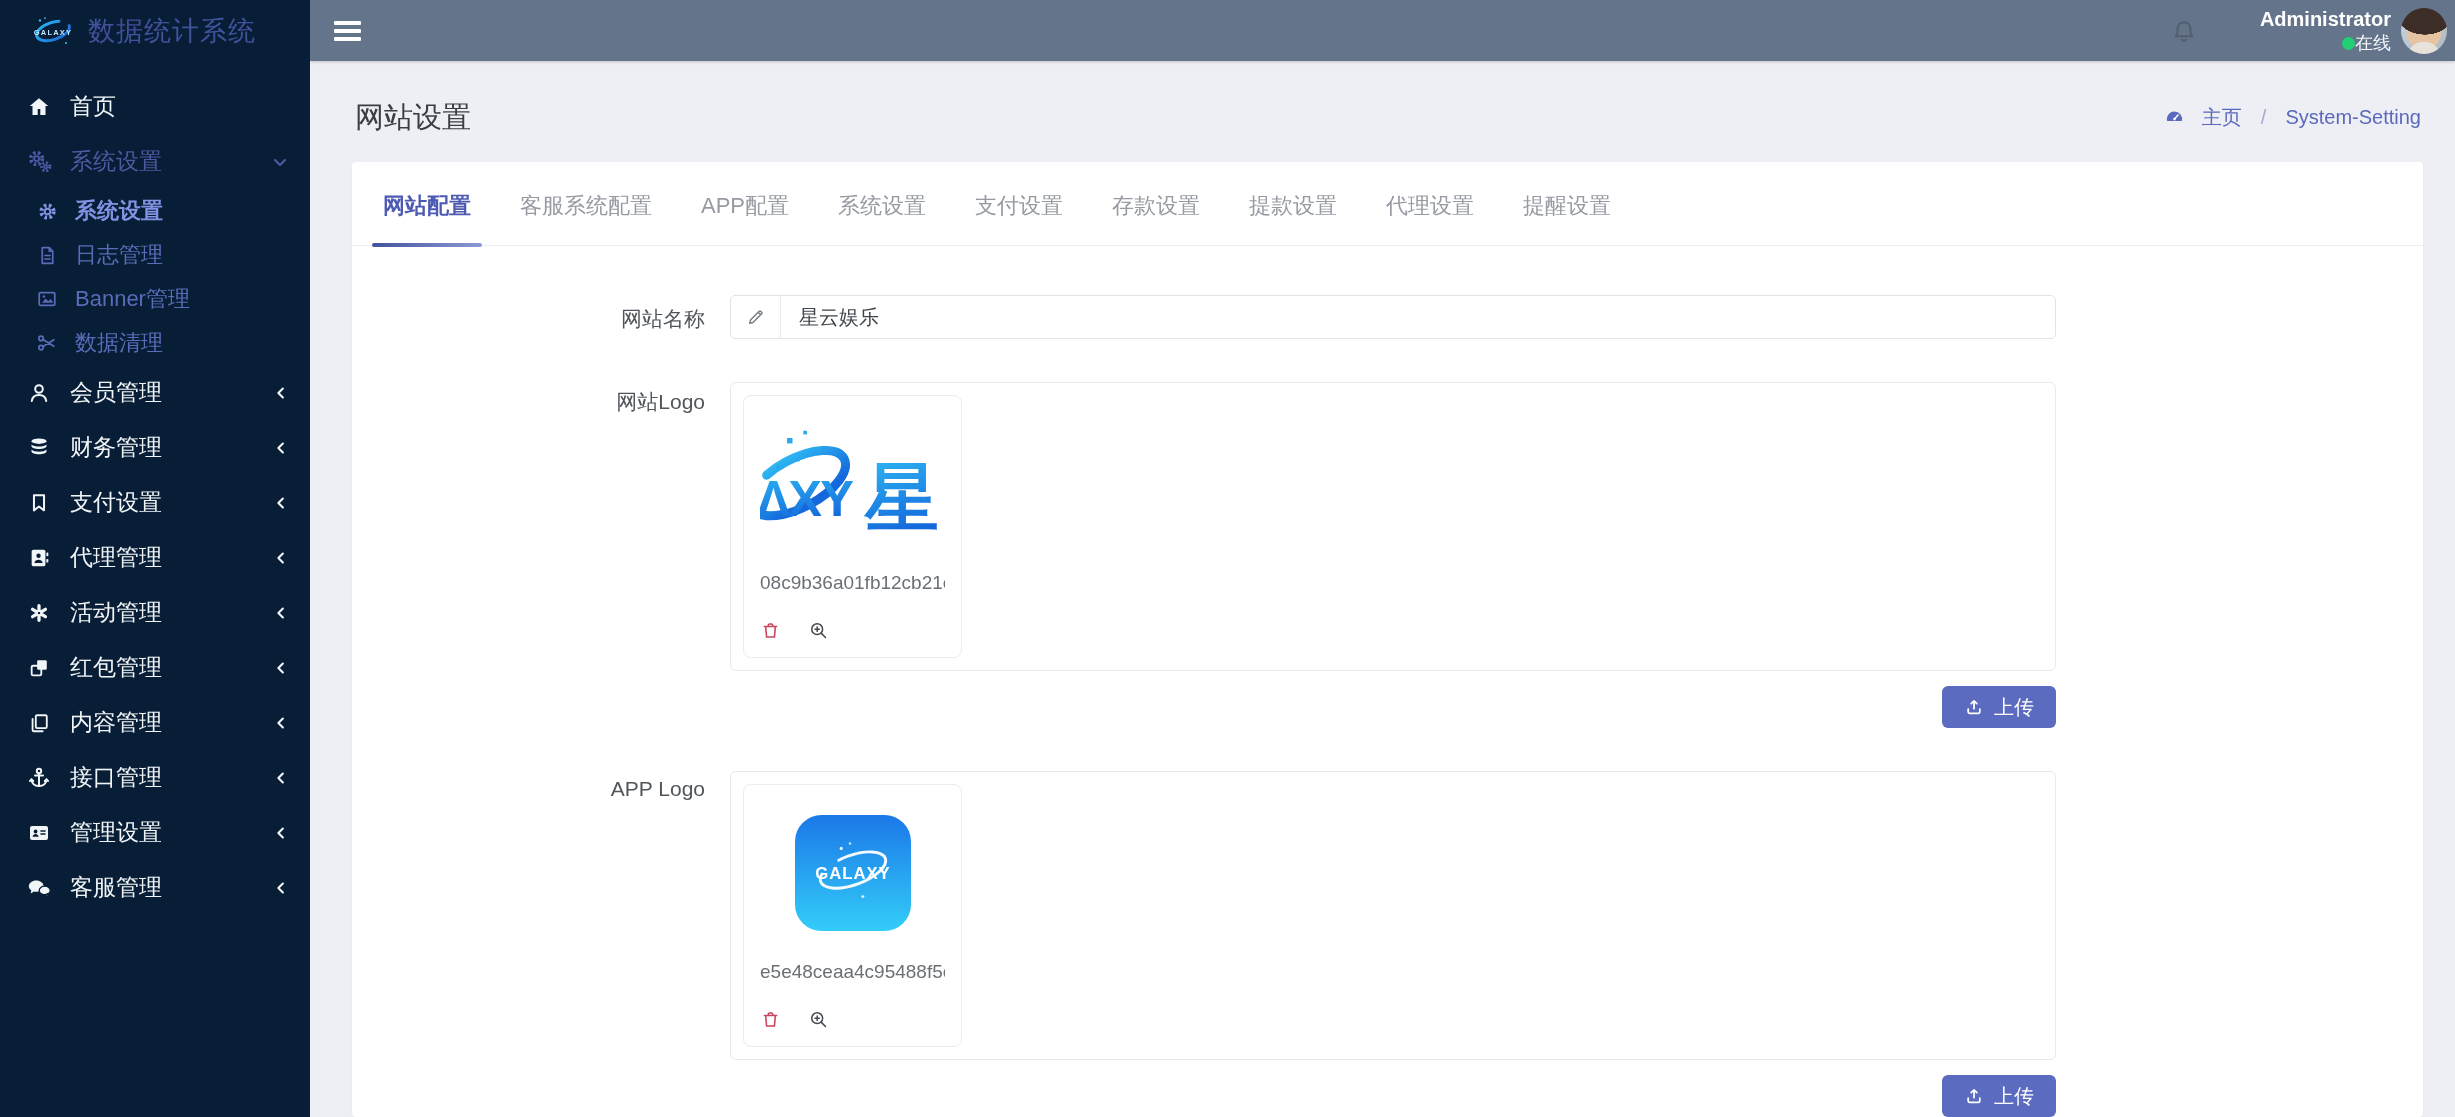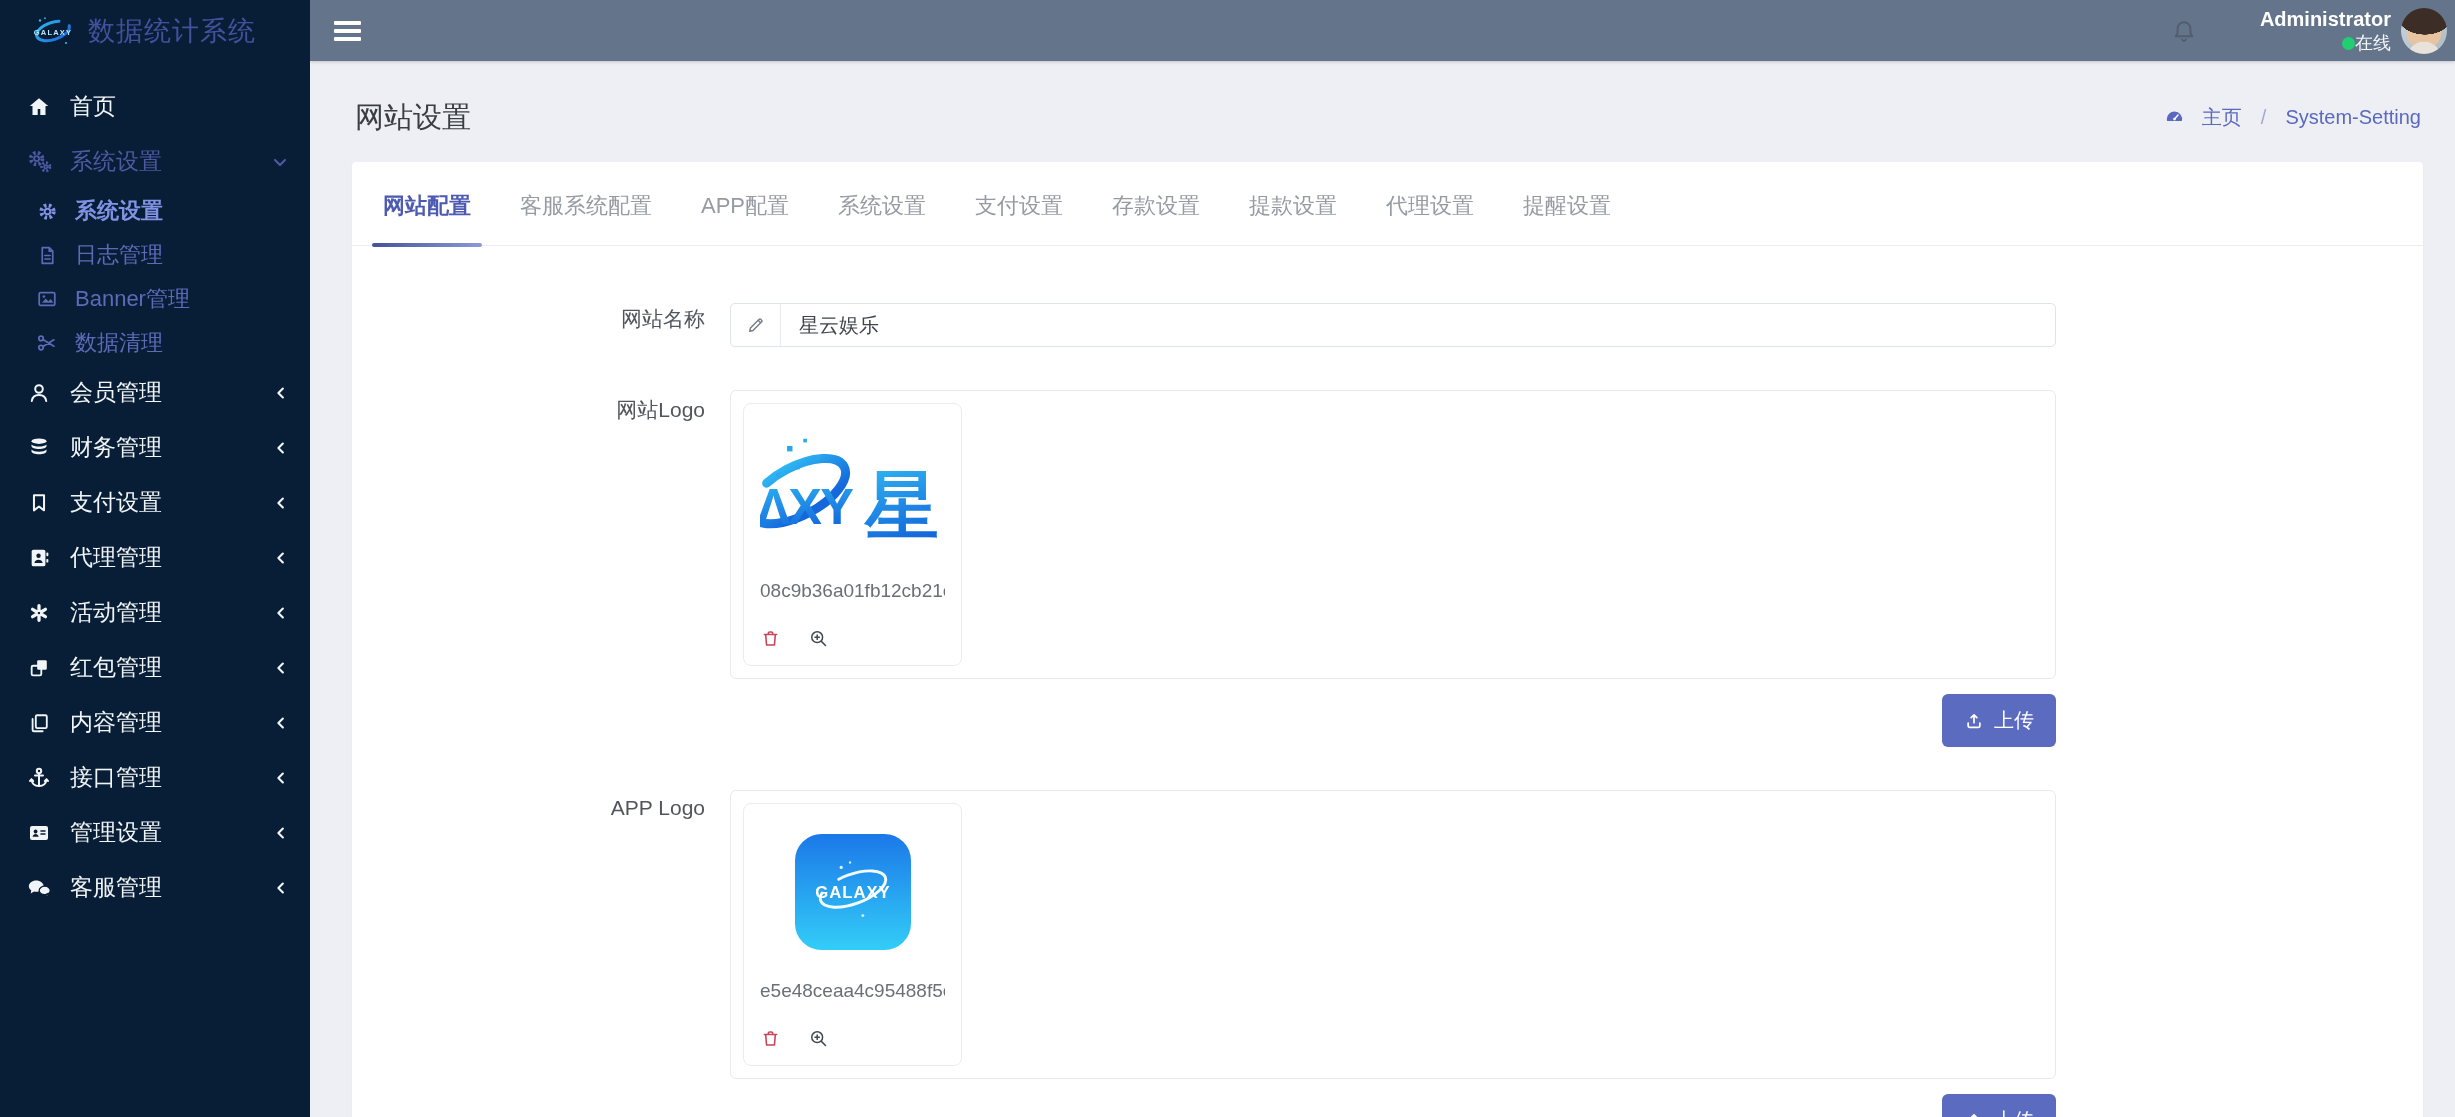--- a/index.html
+++ b/index.html
@@ -68,41 +68,41 @@
 
   
   .form { padding-top:49px; }
   .frow { display:flex; margin-bottom:43px;padding-left:40px; }
   .flabel { width:338px; min-width:338px; text-align:right; padding-right:25px;
     font-size:21px; color:#51565c; }
   .frow.name .flabel { padding-top:10px; }
   .frow.media .flabel { padding-top:6px; }
 
   .igroup { display:flex; width:1326px; height:44px; border:1px solid #dfe3ea;
-    border-radius:5px; background:#fff; overflow:hidden;margin-top:8px; }
+    border-radius:5px; background:#fff; overflow:hidden; }
   .iaddon { width:50px; min-width:50px; border-right:1px solid #e8ebf0;
     display:flex; align-items:center; justify-content:center; color:#767c85; }
   .iinput { flex:1; border:none; outline:none; font-size:20px; color:#3f444a;
     padding:0 18px; font-family:inherit; background:transparent; }
 
   .mediacol { width:1326px; }
   .upbox { border:1px solid #e6e9ef; border-radius:6px; padding:12px; min-height:274px; }
   .photocard { width:219px; min-height:251px; border:1px solid #e9ecf1; border-radius:8px;
     padding:12px 16px 16px; background:#fff; }
   .pimg { height:152px; display:flex; align-items:center; justify-content:center;
     overflow:hidden; }
   .fname { font-size:19px; color:#6b7076; margin-top:12px; white-space:nowrap;
     overflow:hidden; max-width:187px; }
   .pactions { display:flex; gap:27px; margin-top:26px; align-items:center; }
   .act { cursor:pointer; display:flex; }
   .act.del { color:#c7455d; }
   .act.prev { color:#42474d; }
 
   .uprow { display:flex; justify-content:flex-end; margin-top:15px; }
-  .btn-upload { height:53px; padding:0 22px; background:#5b6bc0; color:#fff;
+  .btn-upload { height:42px; padding:0 22px; background:#5b6bc0; color:#fff;
     border:none; border-radius:6px; font-size:20px; font-family:inherit;
     display:flex; align-items:center; gap:10px; cursor:pointer; }
 
   svg { display:block; }
 </style>
 </head>
 <body>
 
 <div class="app">
 

